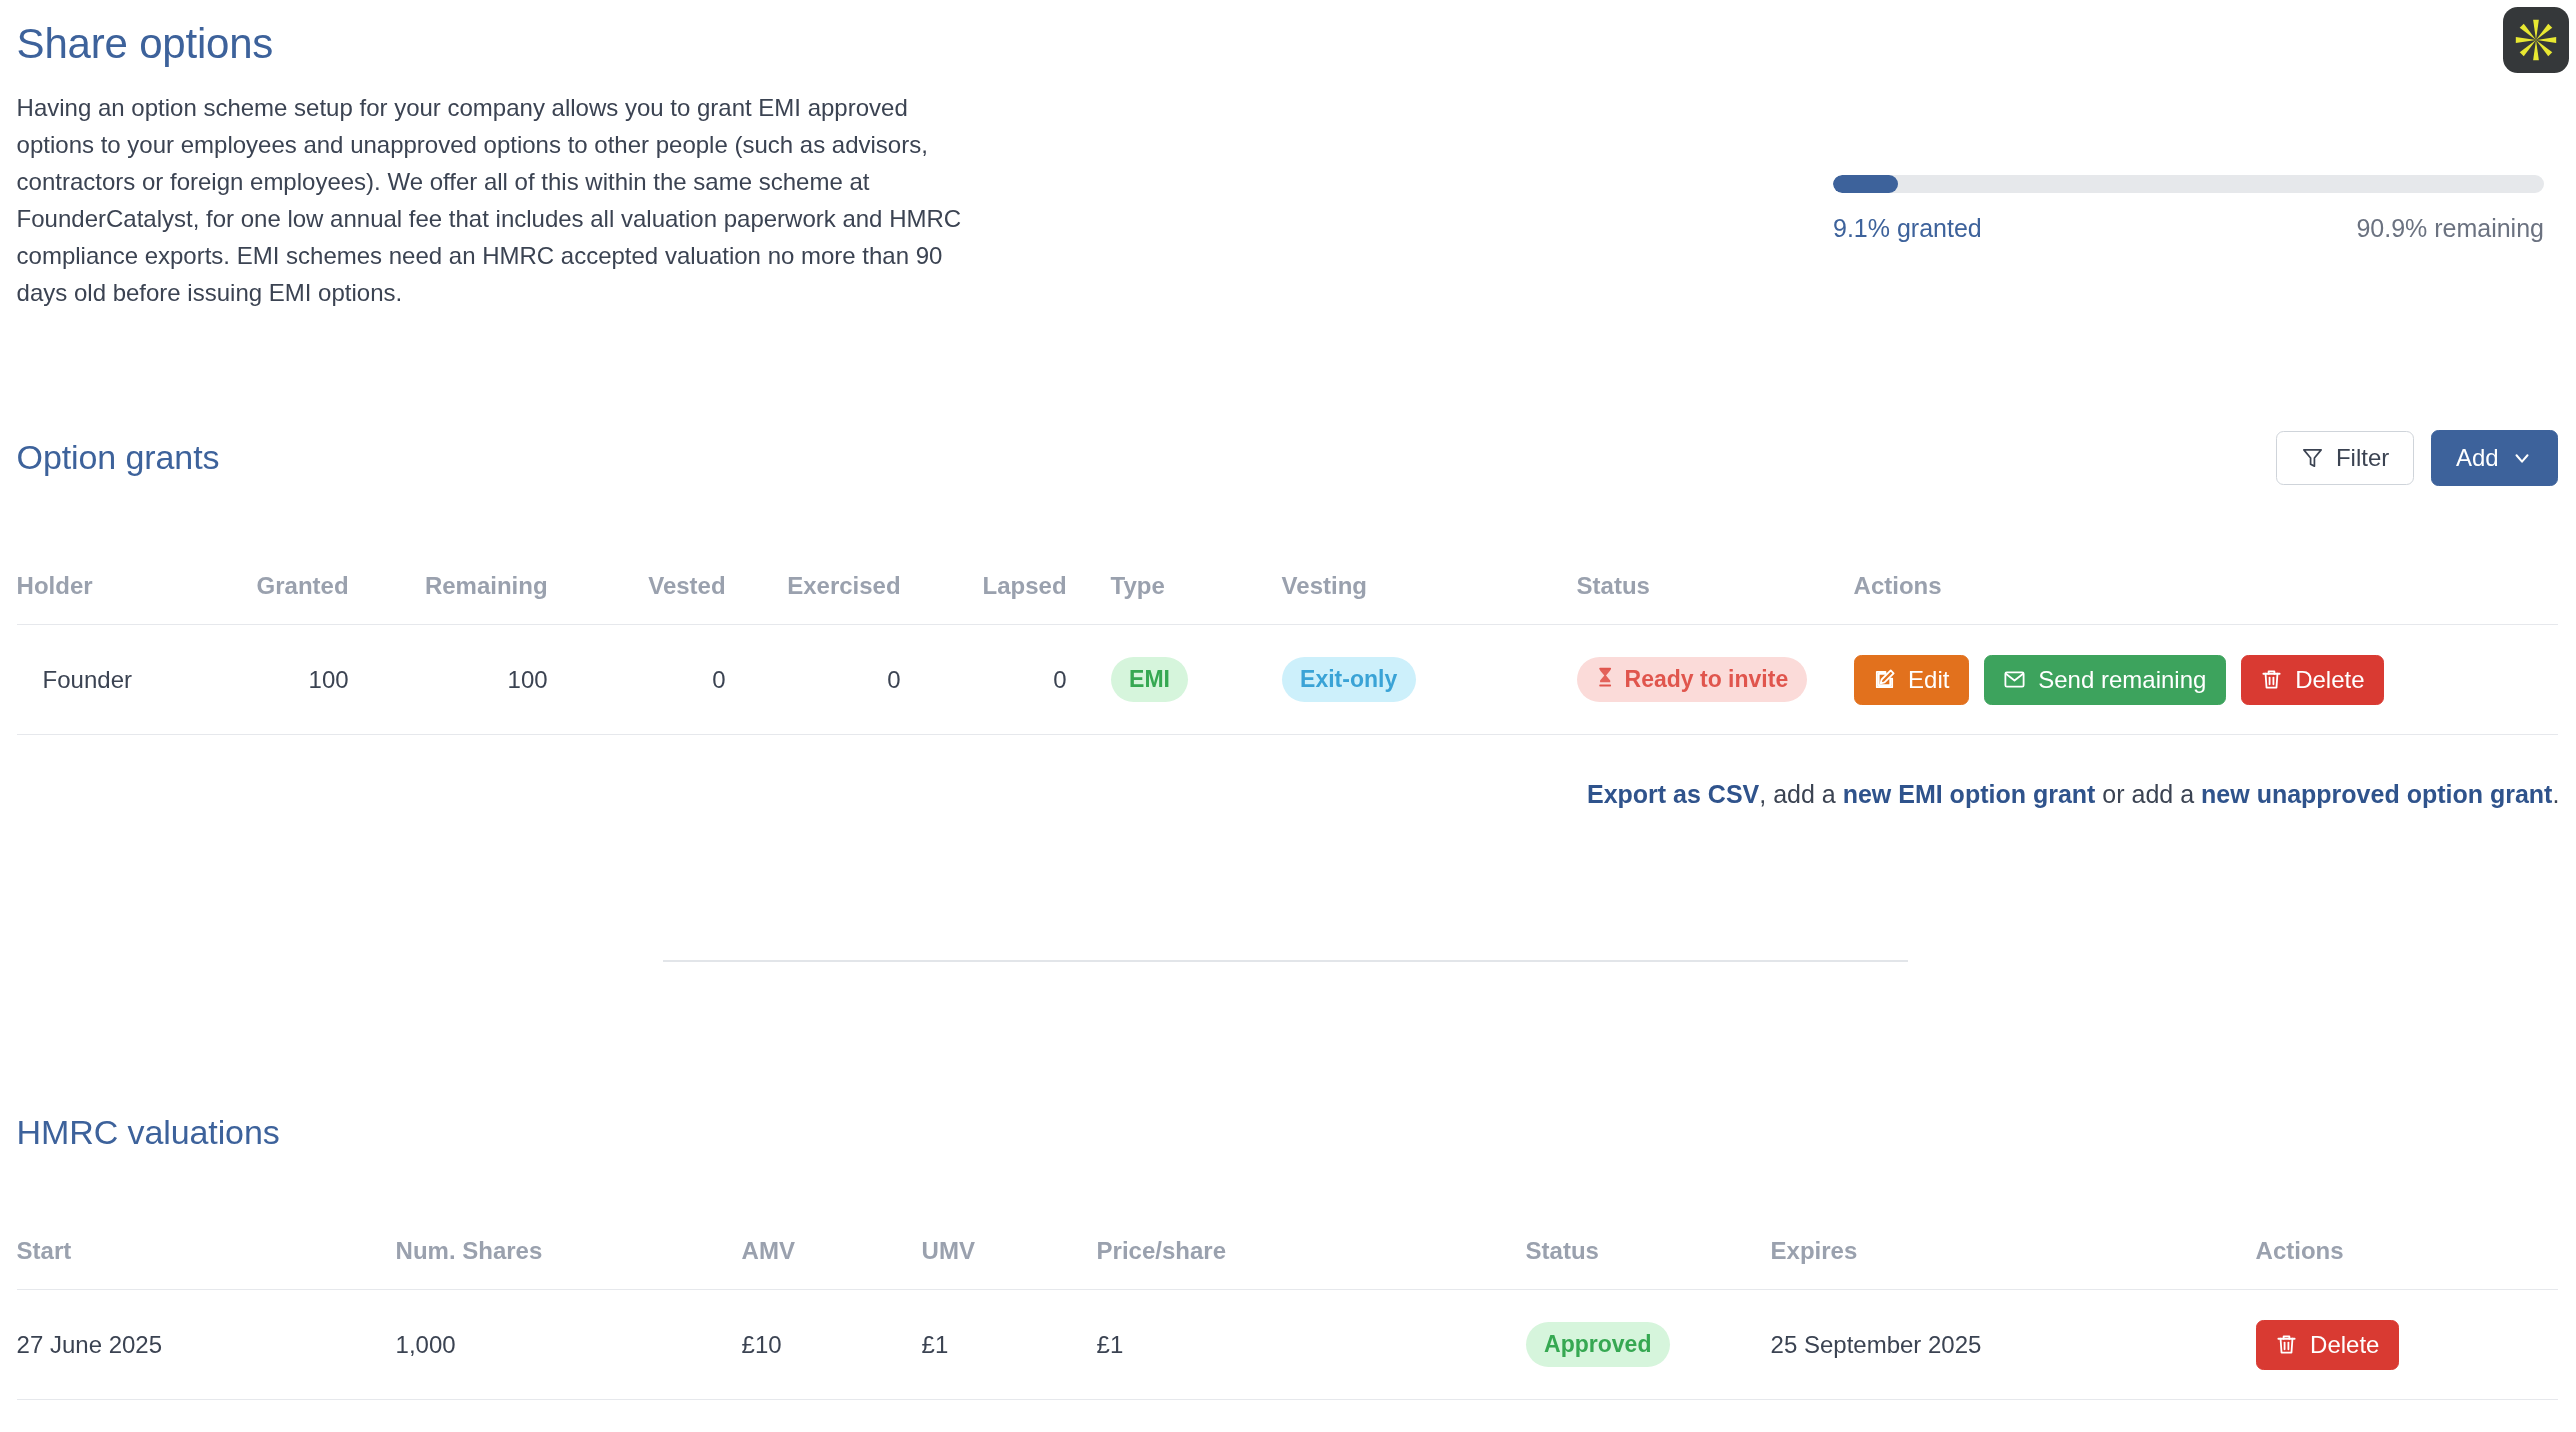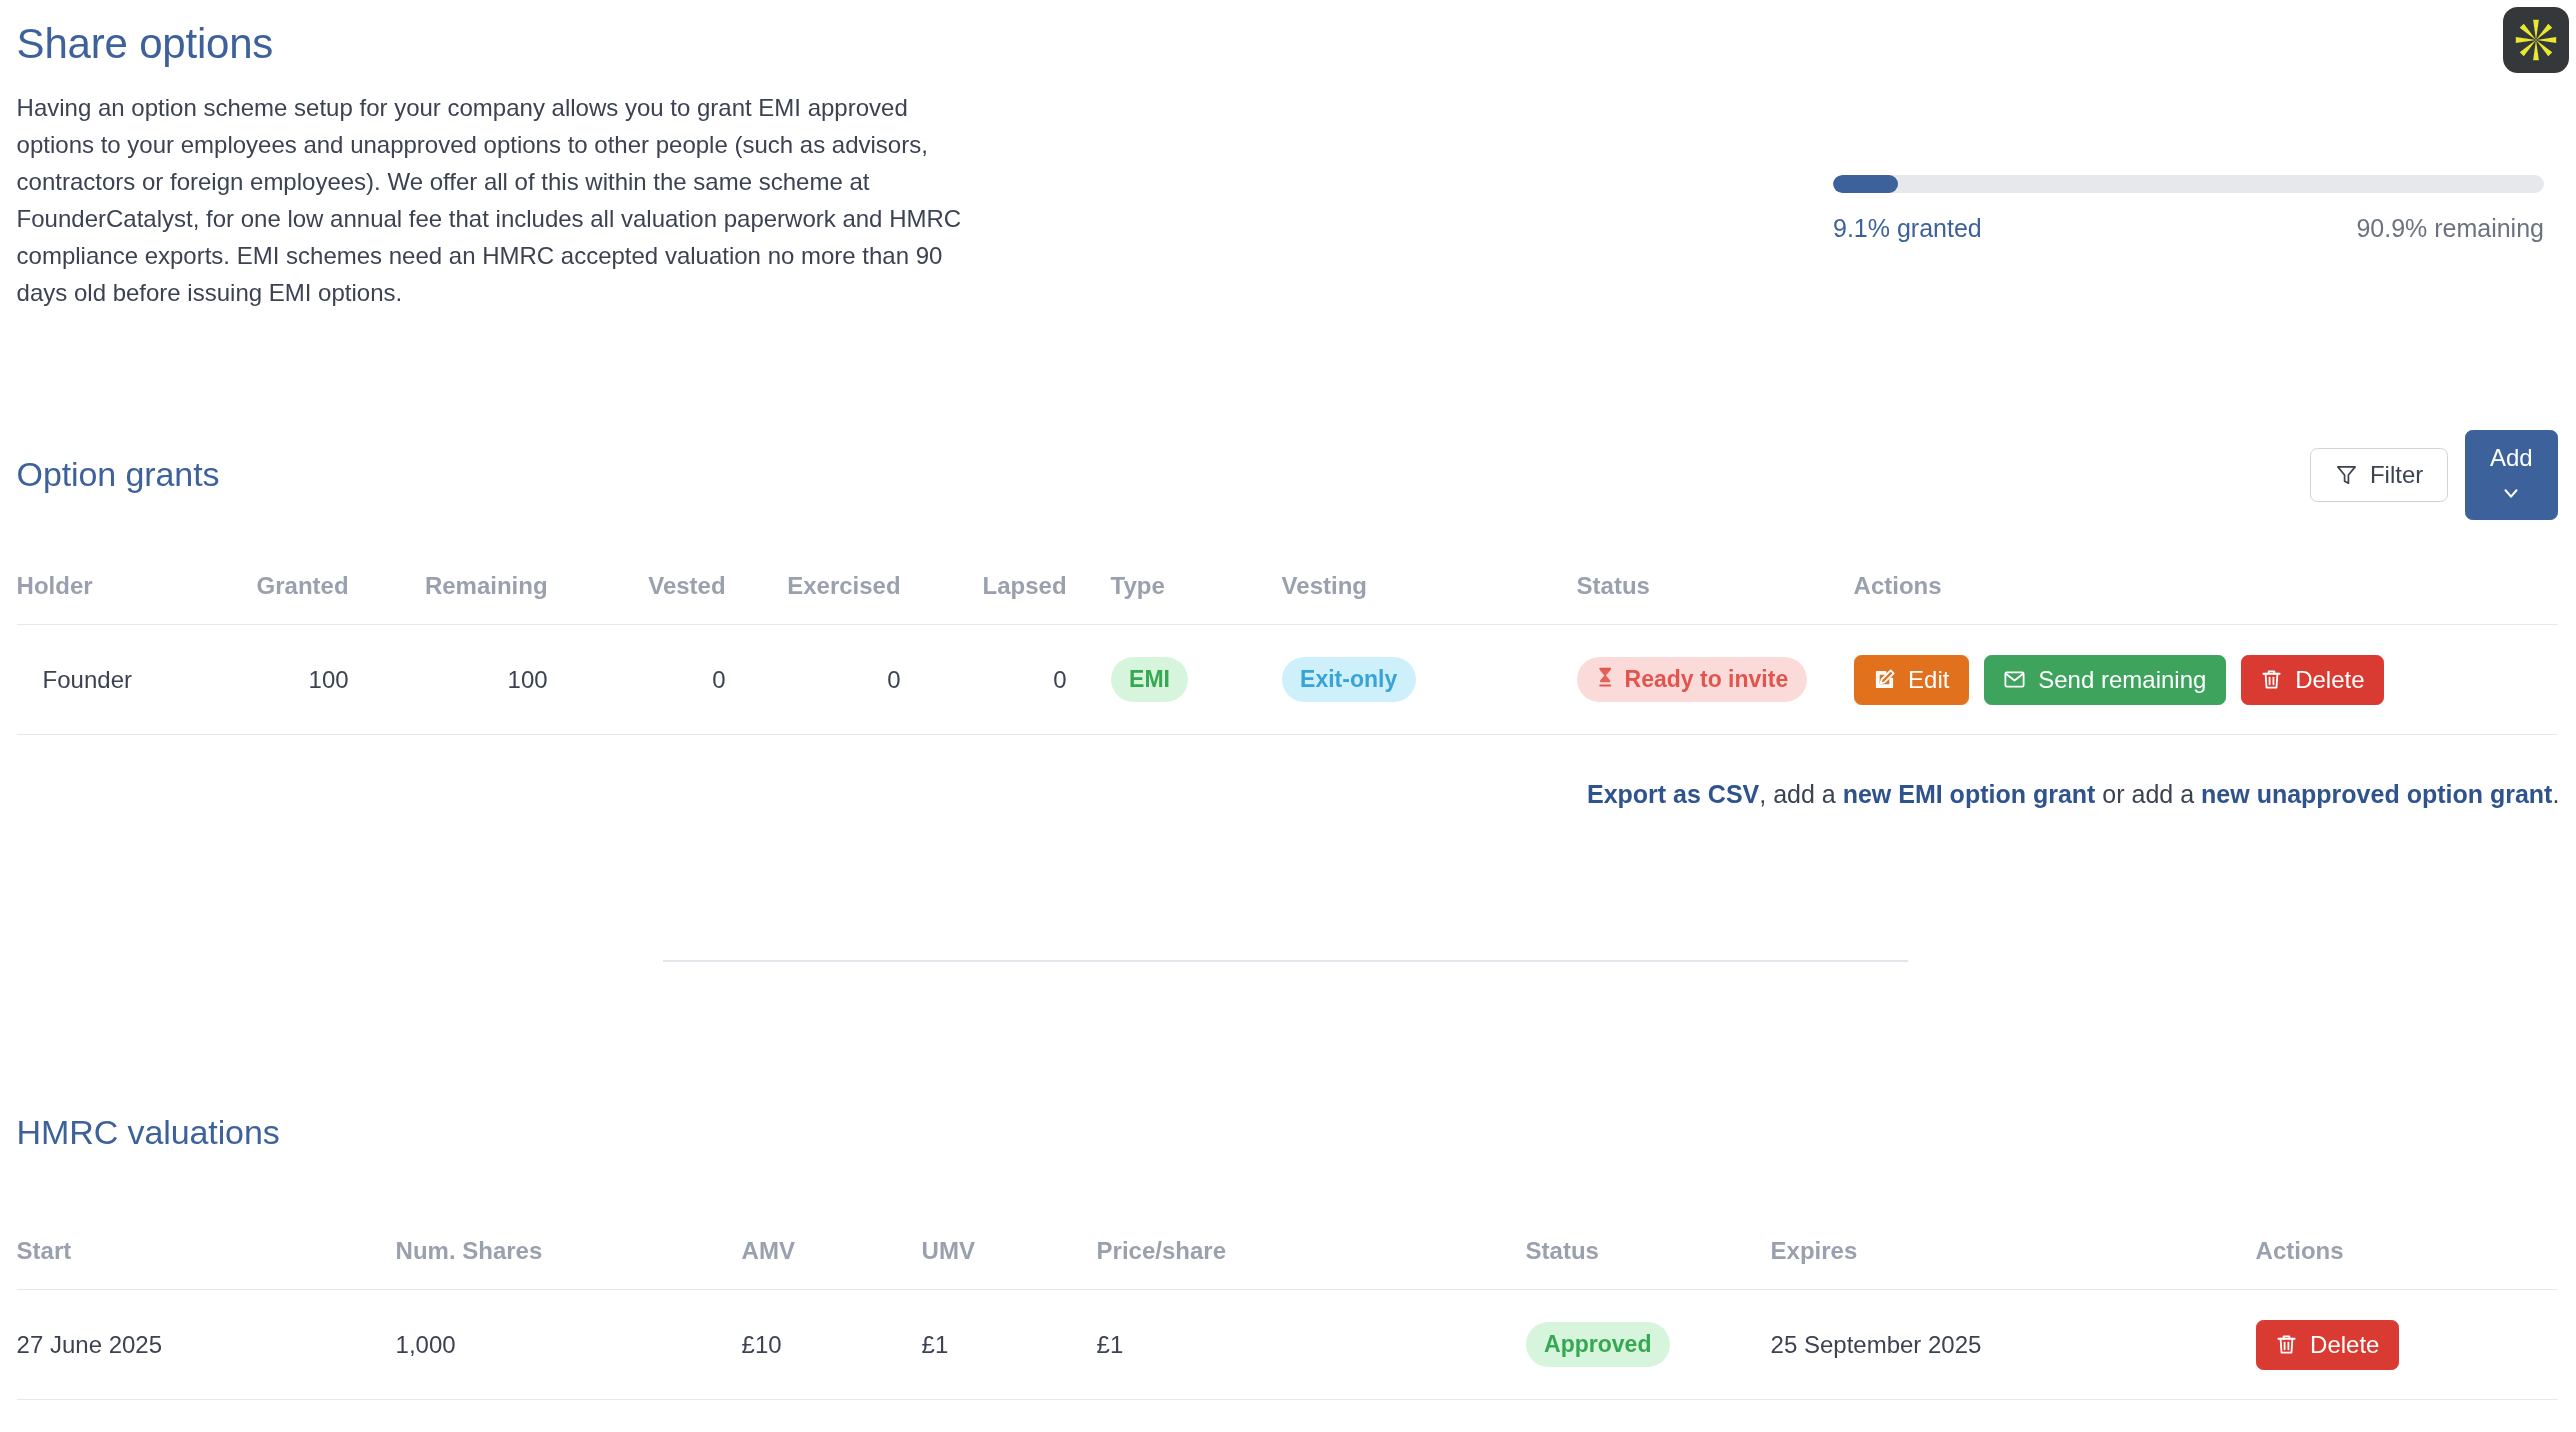--- a/index.html
+++ b/index.html
@@ -104,21 +104,20 @@
     background: #fff;
     border: 0.9px solid #cfd4da;
     color: #3b4352;
     padding: 14px 24px;
   }
   .btn-primary {
     background: #3d629b;
     border-color: #3d629b;
     color: #fff;
     padding: 14.8px 24px;
-    flex-direction: column;
   }
   .btn-orange { background: #e2711d; border-color: #e2711d; color: #fff; padding: 12px 18.5px; }
   .btn-green  { background: #3da35d; border-color: #3da35d; color: #fff; padding: 12px 18.5px; }
   .btn-red    { background: #d93a32; border-color: #d93a32; color: #fff; padding: 12px 18.5px; }
   .btn .ic { display: inline-flex; align-items: center; }
 
   
   .tbl {
     position: absolute;
     left: 16.6px;

